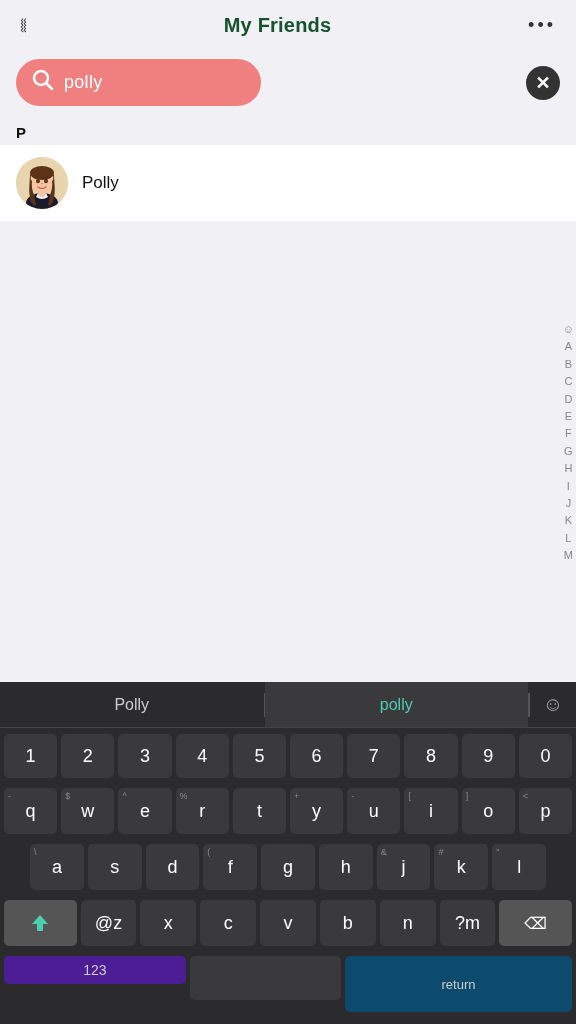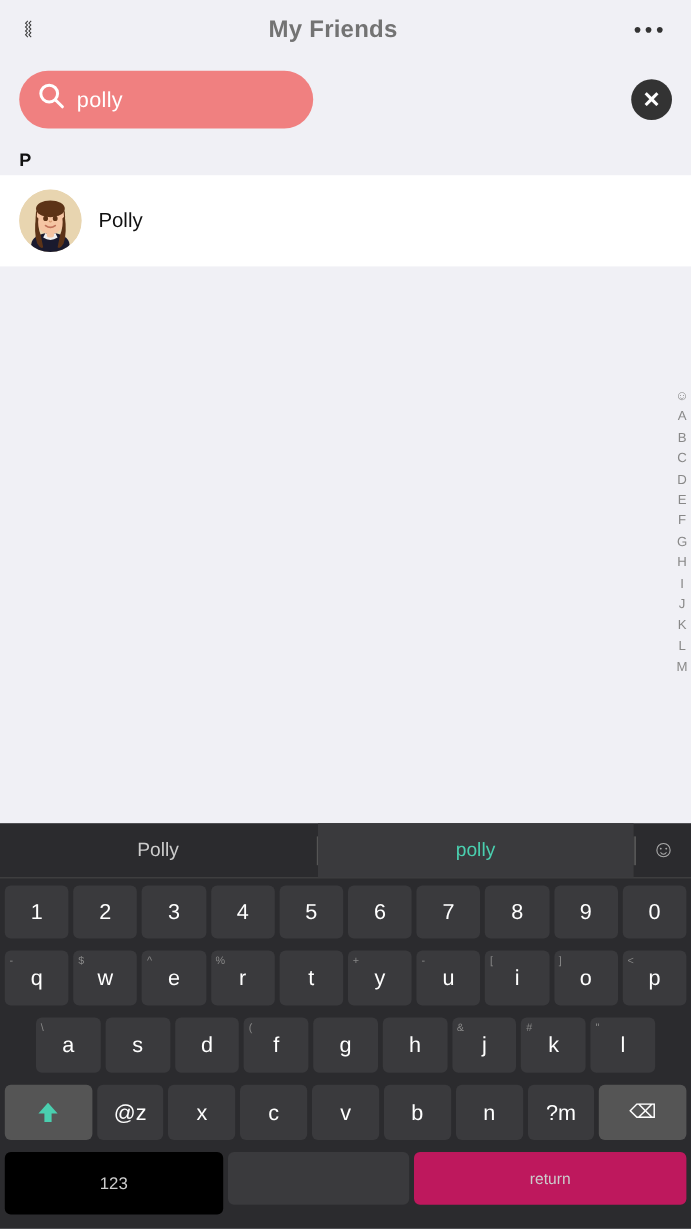--- a/index.html
+++ b/index.html
@@ -23,21 +23,21 @@
 
     .header-chevron {
       font-size: 20px;
       color: #333;
       cursor: pointer;
     }
 
     .header-title {
       font-size: 20px;
       font-weight: 700;
-      color: #737373;
+      color: #14532d;
       letter-spacing: 0.2px;
     }
 
     .header-more {
       font-size: 18px;
       color: #333;
       letter-spacing: 3px;
       cursor: pointer;
     }
 
@@ -510,24 +510,24 @@
     <div class="key letter-key">
         <span class="sub-label">?</span>
         <span>m</span>
       </div>
     <div class="key delete-key">
       <span style="font-size:16px;">⌫</span>
     </div>
   </div>
 
   <div class="key-row" style="padding-bottom: 12px;">
-    <div class="key" style="height:52px; flex:1.2; font-size:14px; background:#000000; color:#ccc;">
+    <div class="key" style="height:28px; flex:1.2; font-size:14px; background:#4c1d95; color:#ccc;">
         <span>123</span>
       </div>
     <div class="key space-key" style="height:44px;">
         <span></span>
       </div>
-    <div class="key" style="height:44px; flex:1.5; font-size:13px; background:#be185d; color:#ccc;">
+    <div class="key" style="height:56px; flex:1.5; font-size:13px; background:#0c4a6e; color:#ccc;">
         <span>return</span>
       </div>
   </div>
 
 </div>
 
 </body></html>

